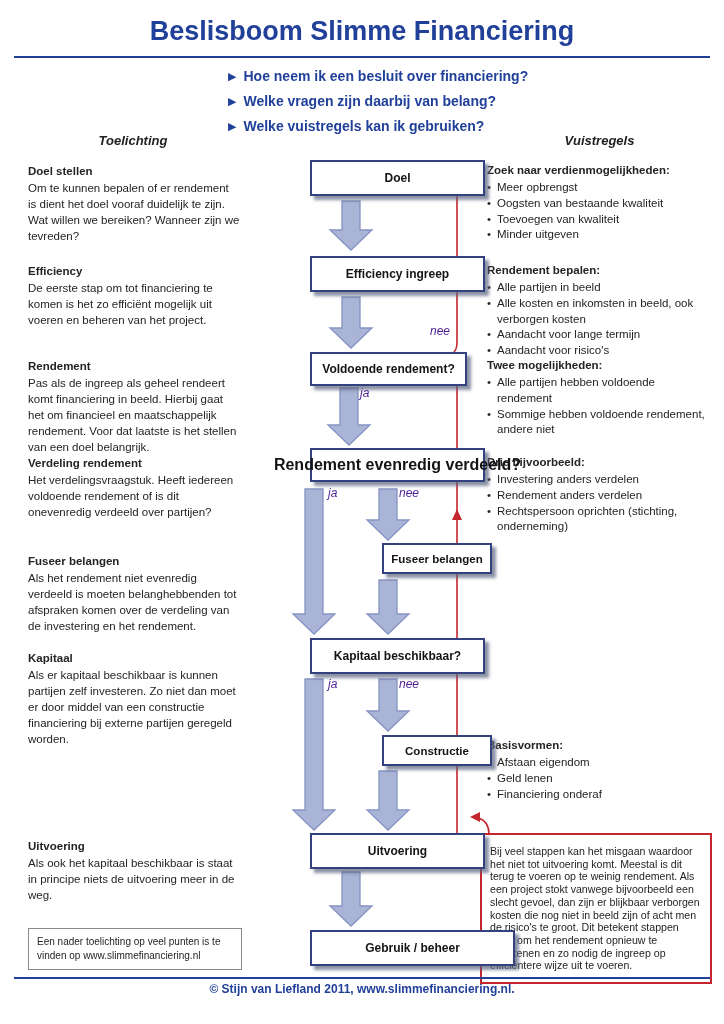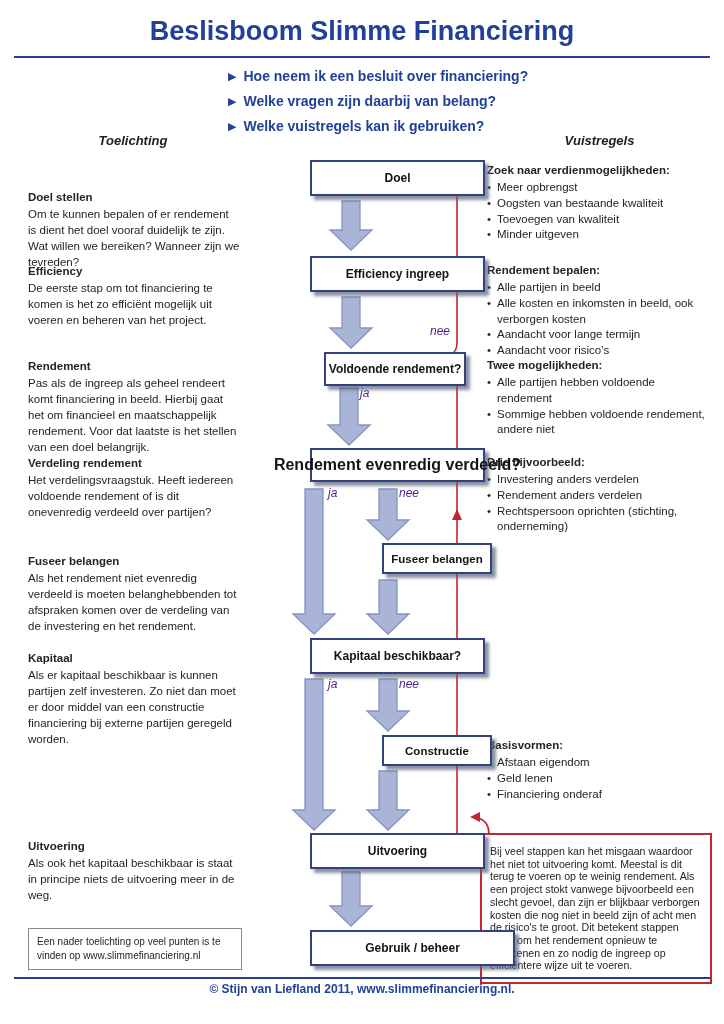--- a/index.html
+++ b/index.html
@@ -90,36 +90,36 @@
     <path class="red-line" d="M 447 559 C 454 559 457 555 457 547"></path>
     <path class="red-line" d="M 447 751 C 454 751 457 747 457 739"></path>
     <polygon class="red-head" points="457,509 452,520 462,520"></polygon>
 
     <path class="red-line" d="M 489 834 C 489 825 485 820 478 818"></path>
     <polygon class="red-head" points="470,817 480,812 480,822"></polygon>
   </svg>
 
   <div class="node" style="left:263px;top:160px;width:175px;height:36px;">Doel</div>
   <div class="node" style="left:263px;top:256px;width:175px;height:36px;">Efficiency ingreep</div>
-  <div class="node" style="left:277px;top:352px;width:142px;height:34px;">Voldoende rendement?</div>
+  <div class="node" style="left:263px;top:352px;width:157px;height:34px;">Voldoende rendement?</div>
   <div class="node" style="left:263px;top:448px;width:175px;height:34px;font-size:16px;">Rendement evenredig verdeeld?</div>
   <div class="node" style="left:335px;top:543px;width:110px;height:31px;font-size:11.5px;">Fuseer belangen</div>
   <div class="node" style="left:263px;top:638px;width:175px;height:36px;">Kapitaal beschikbaar?</div>
   <div class="node" style="left:335px;top:735px;width:110px;height:31px;font-size:11.5px;">Constructie</div>
   <div class="node" style="left:263px;top:833px;width:175px;height:36px;">Uitvoering</div>
   <div class="node" style="left:263px;top:930px;width:205px;height:36px;">Gebruik / beheer</div>
 
   <div class="branch-label" style="left:360px;top:386px;">ja</div>
   <div class="branch-label" style="left:430px;top:324px;">nee</div>
   <div class="branch-label" style="left:328px;top:486px;">ja</div>
   <div class="branch-label" style="left:399px;top:486px;">nee</div>
   <div class="branch-label" style="left:328px;top:677px;">ja</div>
   <div class="branch-label" style="left:399px;top:677px;">nee</div>
 
-  <div class="tblock" style="top:163px;margin-top:26px;">
+  <div class="tblock" style="top:163px;">
     <div class="thead">Doel stellen</div>
     <div>Om te kunnen bepalen of er rendement is dient het doel vooraf duidelijk te zijn. Wat willen we bereiken? Wanneer zijn we tevreden?</div>
   </div>
   <div class="tblock" style="top:263px;">
     <div class="thead">Efficiency</div>
     <div>De eerste stap om tot financiering te komen is het zo efficiënt mogelijk uit voeren en beheren van het project.</div>
   </div>
   <div class="tblock" style="top:358px;">
     <div class="thead">Rendement</div>
     <div>Pas als de ingreep als geheel rendeert komt financiering in beeld. Hierbij gaat het om financieel en maatschappelijk rendement. Voor dat laatste is het stellen van een doel belangrijk.</div>

